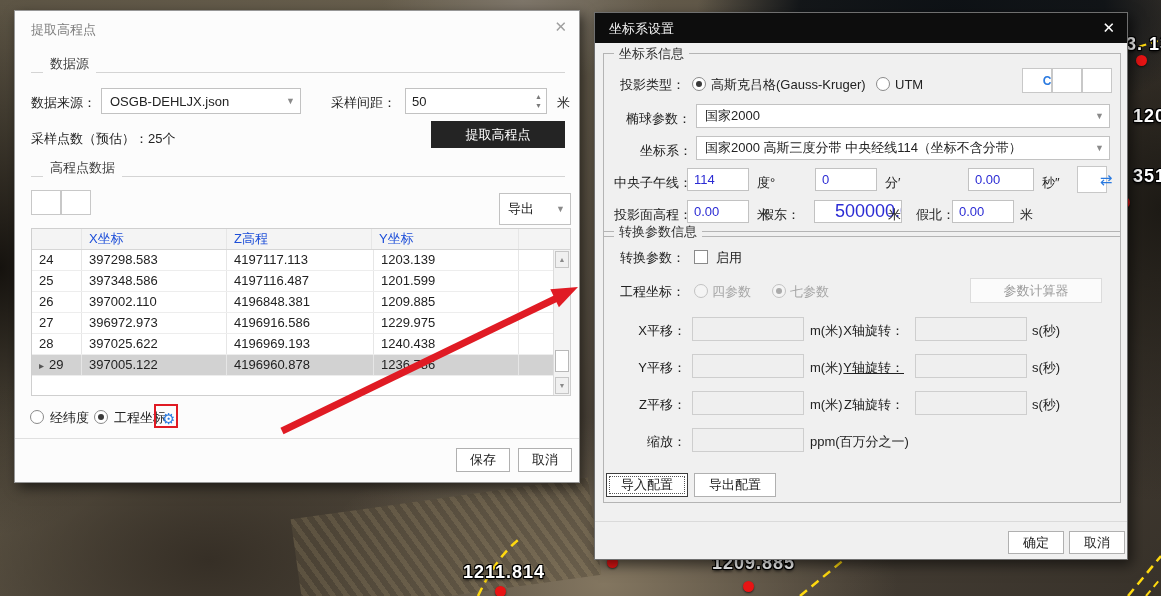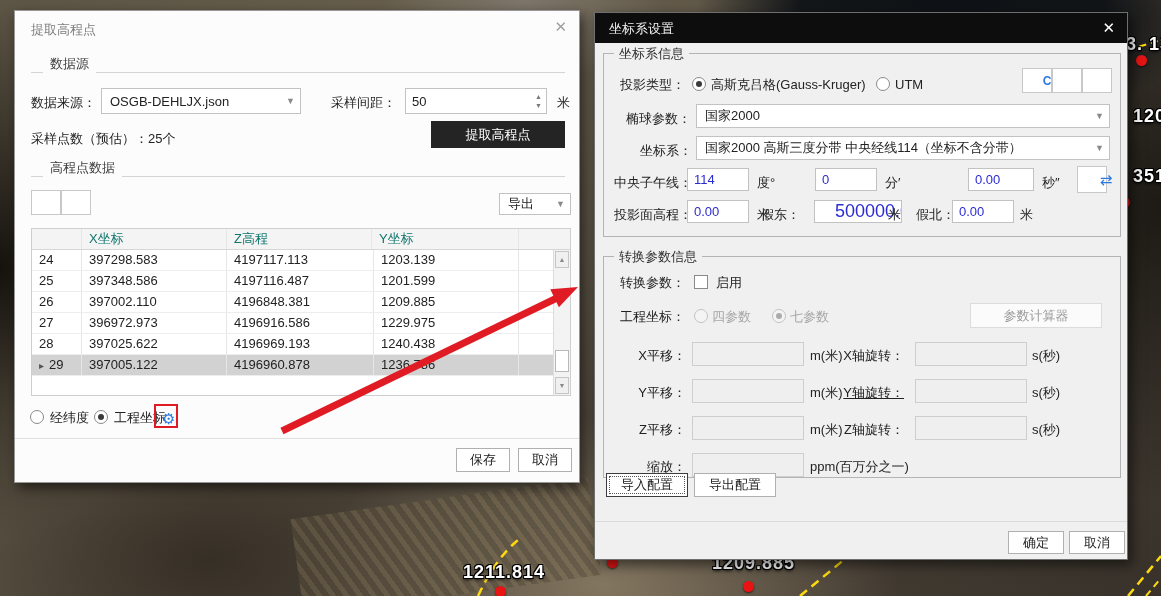--- a/index.html
+++ b/index.html
@@ -55,21 +55,21 @@
   .radio.sel::after{content:'';position:absolute;inset:3px;background:#3a3a3a;border-radius:50%;}
   .radio.dis{border-color:#c2c2c2;background:#f4f4f4;}
   .radio.dis.sel::after{background:#ababab;}
   .chk{position:absolute;width:14px;height:14px;border:1px solid #8a8a8a;background:#fff;}
   .spin-arrows{position:absolute;right:4px;top:4px;display:flex;flex-direction:column;gap:2px;
     font-size:7px;color:#7a7a7a;line-height:1;}
   .divline{position:absolute;border-top:1px solid #e0e0e0;}
   
   .tbl{position:absolute;left:16px;top:217px;width:540px;height:168px;background:#fff;border:1px solid #cfcfcf;}
   .trow{display:flex;height:21px;line-height:20px;}
-  .trow.head{background:#f4f4f4;color:#0f766e;border-bottom:1px solid #d6d6d6;height:21px;}
+  .trow.head{background:#f4f4f4;color:#1d4ed8;border-bottom:1px solid #d6d6d6;height:21px;}
   .trow.body{border-bottom:1px solid #ededed;}
   .trow.selected{background:#d2d2d2;}
   .tc{padding:0 0 0 7px;border-right:1px solid #e6e6e6;overflow:hidden;white-space:nowrap;}
   .tc.c0{width:50px;}.tc.c1{width:145px;}.tc.c2{width:147px;}.tc.c3{width:145px;}
   .tc.cf{width:35px;border-right:none;}
   .tmark{display:inline-block;width:10px;color:#555;font-size:10px;}
   .vscroll{position:absolute;right:0;top:21px;bottom:0;width:17px;background:#f3f3f3;border-left:1px solid #dcdcdc;}
   .sbtn{position:absolute;left:1px;width:14px;height:17px;background:#f0f0f0;border:1px solid #c6c6c6;
     color:#8a8a8a;font-size:7px;display:flex;align-items:center;justify-content:center;}
   .sthumb{position:absolute;left:1px;width:14px;height:22px;background:#fff;border:1px solid #b8b8b8;}
@@ -144,21 +144,21 @@
         <text x="12" y="5" font-size="8" fill="#3178c6" font-weight="bold">+</text>
       </svg>
     </div>
     <div class="btn-icon" style="left:46px;top:179px;width:25px;height:25px;">
       <svg width="18" height="18" viewBox="0 0 18 18">
         <path d="M8 3 C5.2 3 3 5.2 3 8 c0 3.4 5 8 5 8 s5 -4.6 5 -8 C13 5.2 10.8 3 8 3 Z" fill="none" stroke="#3178c6" stroke-width="1.3"></path>
         <circle cx="8" cy="8" r="1.4" fill="#3178c6"></circle>
         <text x="12" y="6" font-size="9" fill="#3178c6" font-weight="bold">-</text>
       </svg>
     </div>
-    <div class="combo" style="left:484px;top:182px;width:72px;height:22px;">
+    <div class="combo" style="left:484px;top:182px;width:72px;height:32px;">
       <span>导出</span>
       <span class="arr">▼</span>
     </div>
 
     <div class="tbl">
       <div class="trow head">
         <div class="tc c0"></div>
         <div class="tc c1">X坐标</div>
         <div class="tc c3">Z高程</div>
         <div class="tc c2">Y坐标</div>
@@ -296,21 +296,21 @@
           <span>500000.00</span>
         </div>
       <div class="lbl" style="left:284px;top:152px;">米</div>
       <div class="lbl" style="left:312px;top:152px;">假北：</div>
       <div class="inp blue" style="left:348px;top:146px;width:62px;height:23px;">
           <span>0.00</span>
         </div>
       <div class="lbl" style="left:416px;top:152px;">米</div>
     </div>
 
-    <div class="fset" style="left:8px;top:243px;width:518px;height:222px;">
+    <div class="fset" style="left:8px;top:218px;width:518px;height:272px;">
       <span class="flg">转换参数信息</span>
 
       <div class="lbl" style="left:16px;top:17px;">转换参数：</div>
       <div class="chk" style="left:90px;top:18px;"></div>
       <div class="lbl" style="left:112px;top:17px;">启用</div>
 
       <div class="lbl" style="left:16px;top:51px;">工程坐标：</div>
       <div class="radio dis" style="left:90px;top:52px;"></div>
       <div class="lbl gray" style="left:108px;top:51px;">四参数</div>
       <div class="radio dis sel" style="left:168px;top:52px;"></div>

